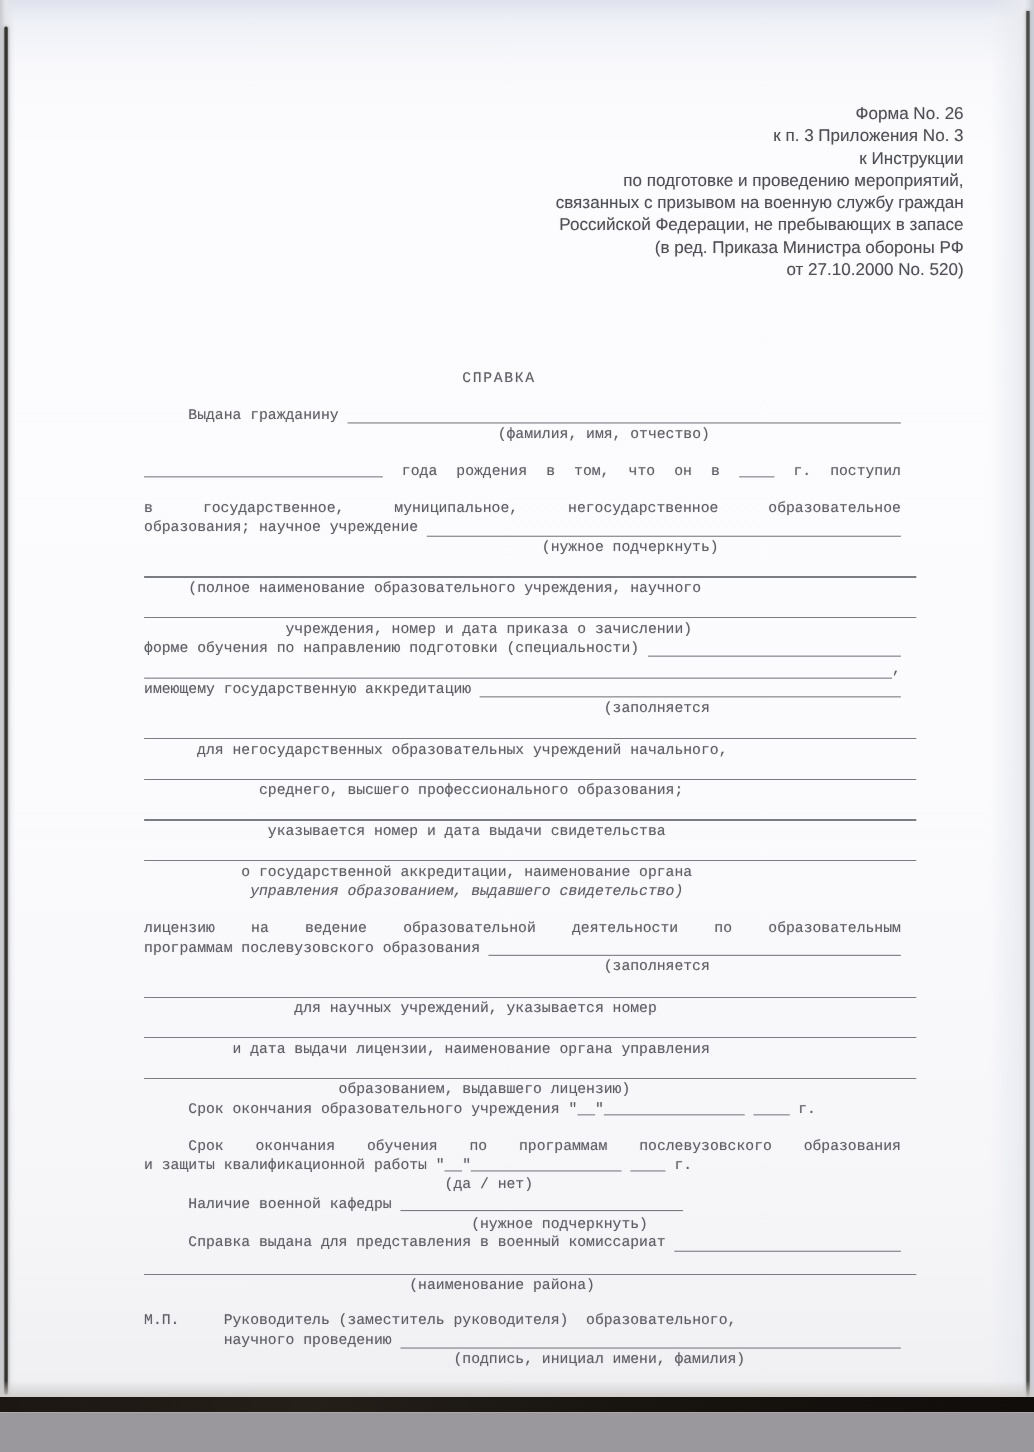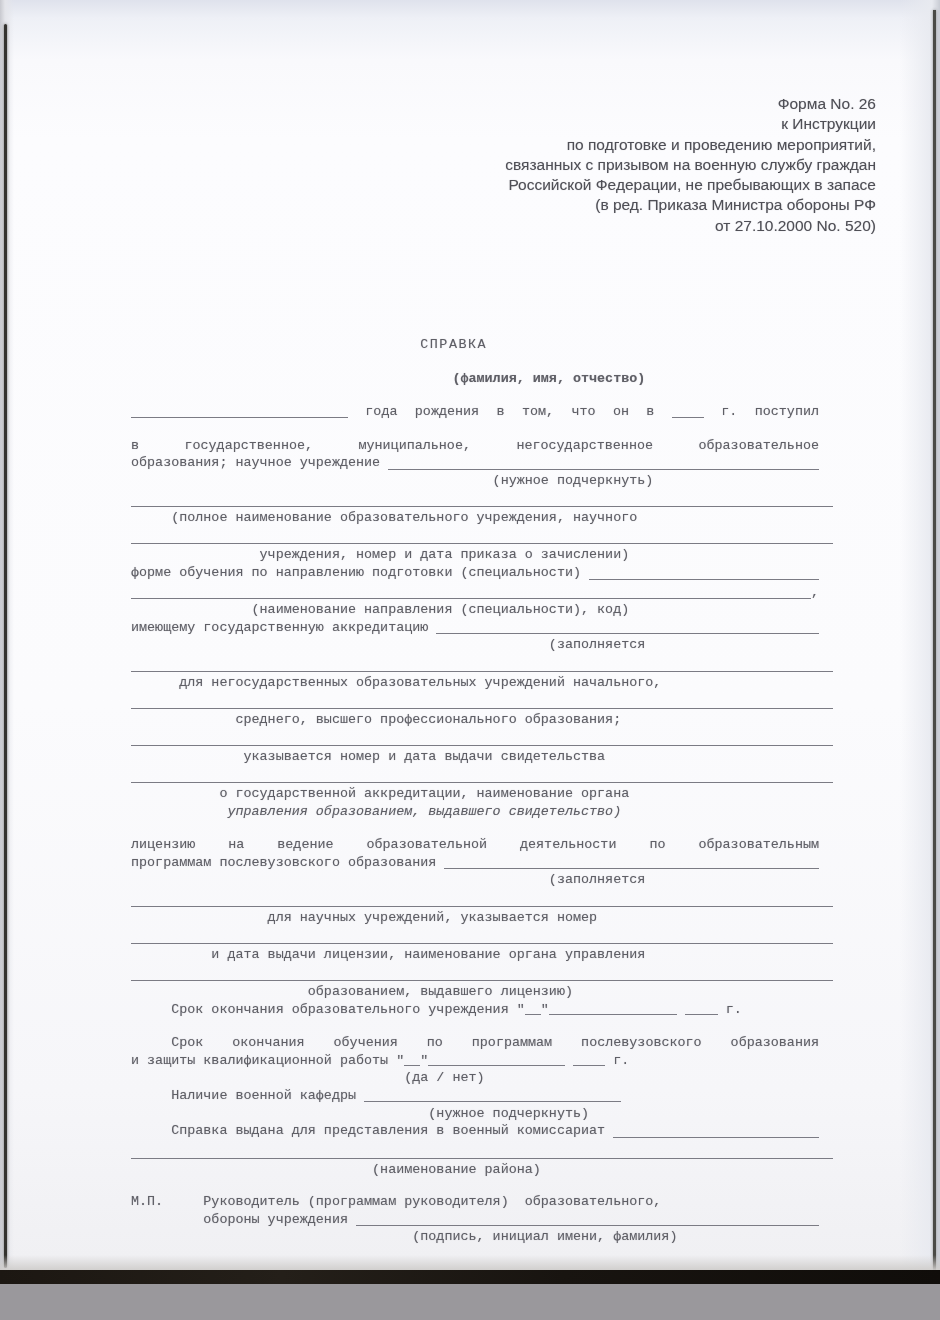--- a/index.html
+++ b/index.html
@@ -77,52 +77,56 @@
 
   <div class="edge edge-left-shadow"></div>
   <div class="edge edge-left-line"></div>
   <div class="edge edge-right-shadow"></div>
   <div class="edge edge-right-line"></div>
   <div class="edge edge-bottom-soft"></div>
   <div class="edge edge-bottom-band"></div>
 
   <div class="form-header">
     <div>Форма No. 26</div>
+    <div>к п. 3 Приложения No. 3</div>
     <div>к Инструкции</div>
     <div>по подготовке и проведению мероприятий,</div>
     <div>связанных с призывом на военную службу граждан</div>
     <div>Российской Федерации, не пребывающих в запасе</div>
     <div>(в ред. Приказа Министра обороны РФ</div>
     <div>от 27.10.2000 No. 520)</div>
   </div>
 
   <div class="form-body">
     <div class="form-title">СПРАВКА</div>
     <div id="lines-host">
-        <div class="line left" style="padding-left: 40ch; font-weight: bold;"><span class="t">(фамилия, имя, отчество)</span></div>
+        <div class="line flex" style="padding-left: 5ch;">
+          <span class="t">Выдана гражданину </span>
+          <span class="blank fill"></span>
+        </div>
+        <div class="line left" style="padding-left: 40ch;"><span class="t">(фамилия, имя, отчество)</span></div>
         <div class="line just"><span class="blank" style="width: 27ch;"></span><span class="t"> года рождения в том, что он в </span><span class="blank" style="width: 4ch;"></span><span class="t"> г. поступил</span></div>
         <div class="line just"><span class="t">в государственное, муниципальное, негосударственное образовательное</span></div>
         <div class="line flex">
           <span class="t">образования; научное учреждение </span>
           <span class="blank fill"></span>
         </div>
         <div class="line left" style="padding-left: 45ch;"><span class="t">(нужное подчеркнуть)</span></div>
         <div class="line rule" style="margin-top: 2px;"></div>
         <div class="line left" style="padding-left: 5ch;"><span class="t">(полное наименование образовательного учреждения, научного</span></div>
         <div class="line rule" style="margin-top: 2px;"></div>
         <div class="line left" style="padding-left: 16ch;"><span class="t">учреждения, номер и дата приказа о зачислении)</span></div>
         <div class="line flex">
           <span class="t">форме обучения по направлению подготовки (специальности) </span>
           <span class="blank fill"></span>
         </div>
         <div class="line flex" style="margin-top: 2px;">
           <span class="blank fill"></span>
           <span class="t">,</span>
         </div>
-        <div class="line left" style="padding-left: 15ch;"><span class="t">(наименование направления (специальности), код)</span></div>
         <div class="line flex">
           <span class="t">имеющему государственную аккредитацию </span>
           <span class="blank fill"></span>
         </div>
         <div class="line left" style="padding-left: 52ch;"><span class="t">(заполняется</span></div>
         <div class="line rule" style="margin-top: 2px;"></div>
         <div class="line left" style="padding-left: 6ch; font-family: Liberation Mono, monospace;"><span class="t">для негосударственных образовательных учреждений начального,</span></div>
         <div class="line rule" style="margin-top: 2px;"></div>
         <div class="line left" style="padding-left: 13ch;"><span class="t">среднего, высшего профессионального образования;</span></div>
         <div class="line rule" style="margin-top: 2px;"></div>
@@ -147,22 +151,22 @@
         <div class="line left"><span class="t">и защиты квалификационной работы "</span><span class="blank" style="width: 2ch;"></span><span class="t">"</span><span class="blank" style="width: 17ch;"></span><span class="t"> </span><span class="blank" style="width: 4ch;"></span><span class="t"> г.</span></div>
         <div class="line left" style="padding-left: 34ch;"><span class="t">(да / нет)</span></div>
         <div class="line left" style="padding-left: 5ch;"><span class="t">Наличие военной кафедры </span><span class="blank" style="width: 32ch;"></span></div>
         <div class="line left" style="padding-left: 37ch;"><span class="t">(нужное подчеркнуть)</span></div>
         <div class="line flex" style="padding-left: 5ch;">
           <span class="t">Справка выдана для представления в военный комиссариат </span>
           <span class="blank fill"></span>
         </div>
         <div class="line rule" style="margin-top: 4px;"></div>
         <div class="line left" style="padding-left: 30ch;"><span class="t">(наименование района)</span></div>
-        <div class="line left" style="margin-top: 14px;"><span class="t">М.П.</span><span class="sp" style="width: 5ch;"></span><span class="t">Руководитель (программам руководителя)  образовательного,</span></div>
+        <div class="line left" style="margin-top: 14px;"><span class="t">М.П.</span><span class="sp" style="width: 5ch;"></span><span class="t">Руководитель (заместитель руководителя)  образовательного,</span></div>
         <div class="line flex" style="padding-left: 9ch;">
-          <span class="t">обороны учреждения </span>
+          <span class="t">научного проведению </span>
           <span class="blank fill"></span>
         </div>
         <div class="line left" style="padding-left: 35ch;"><span class="t">(подпись, инициал имени, фамилия)</span></div>
       </div>
   </div>
 
 </div>
 
 </body></html>

